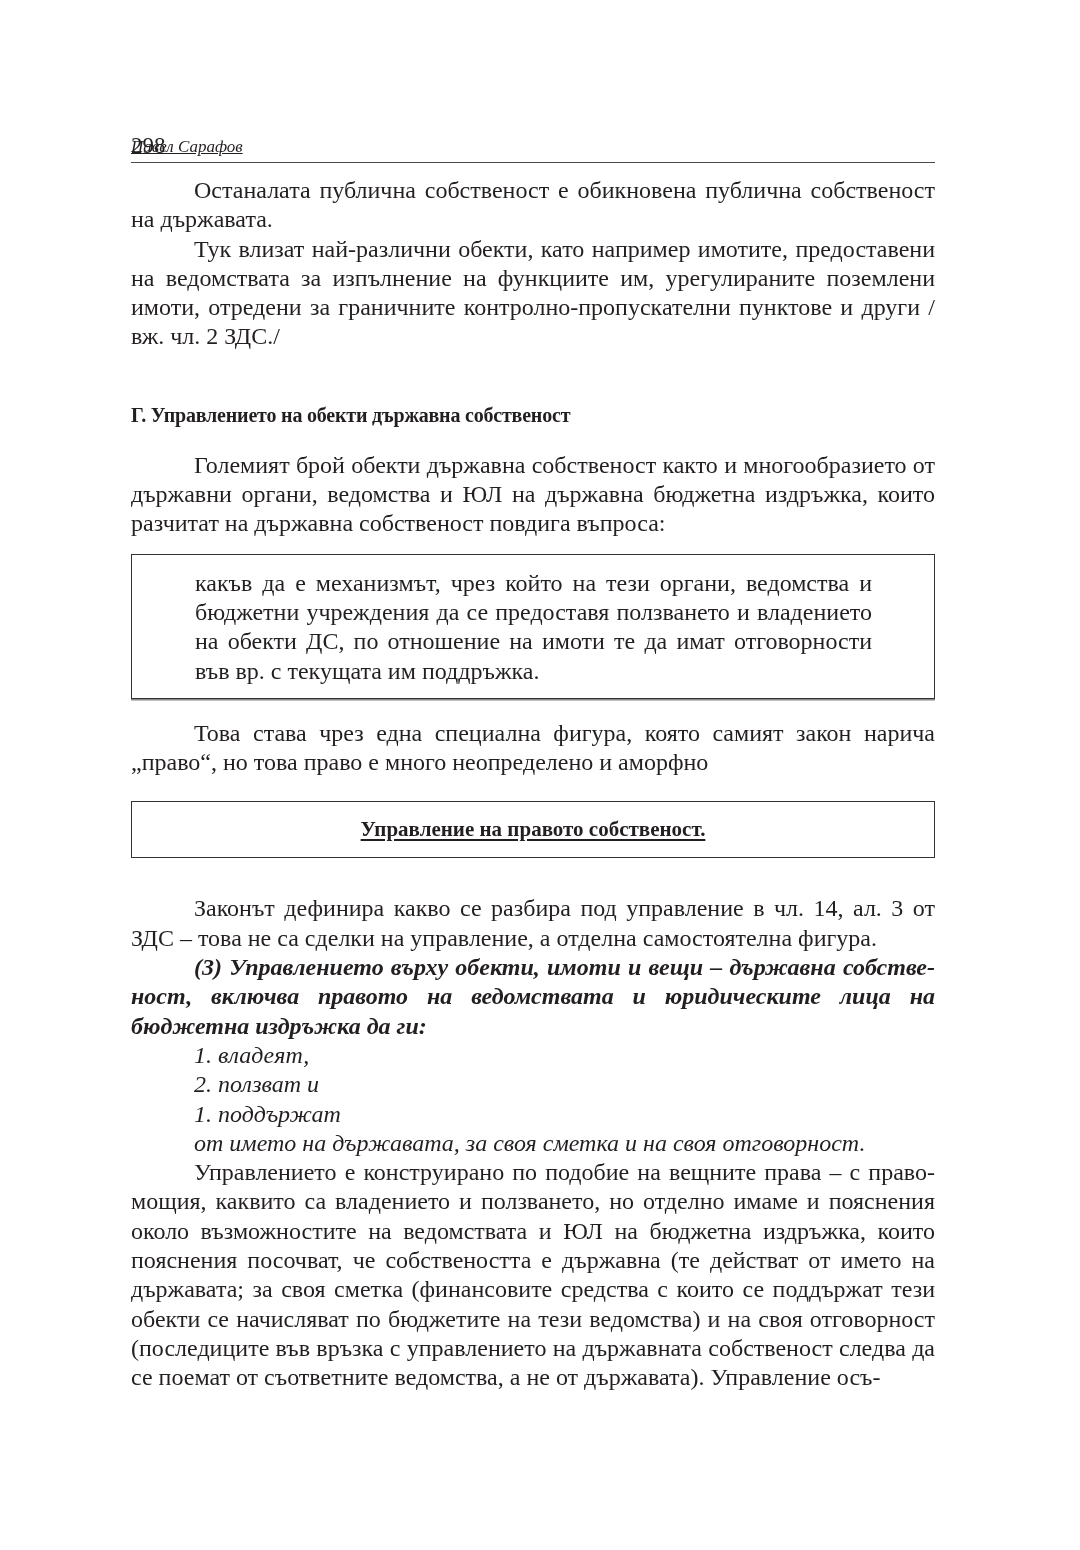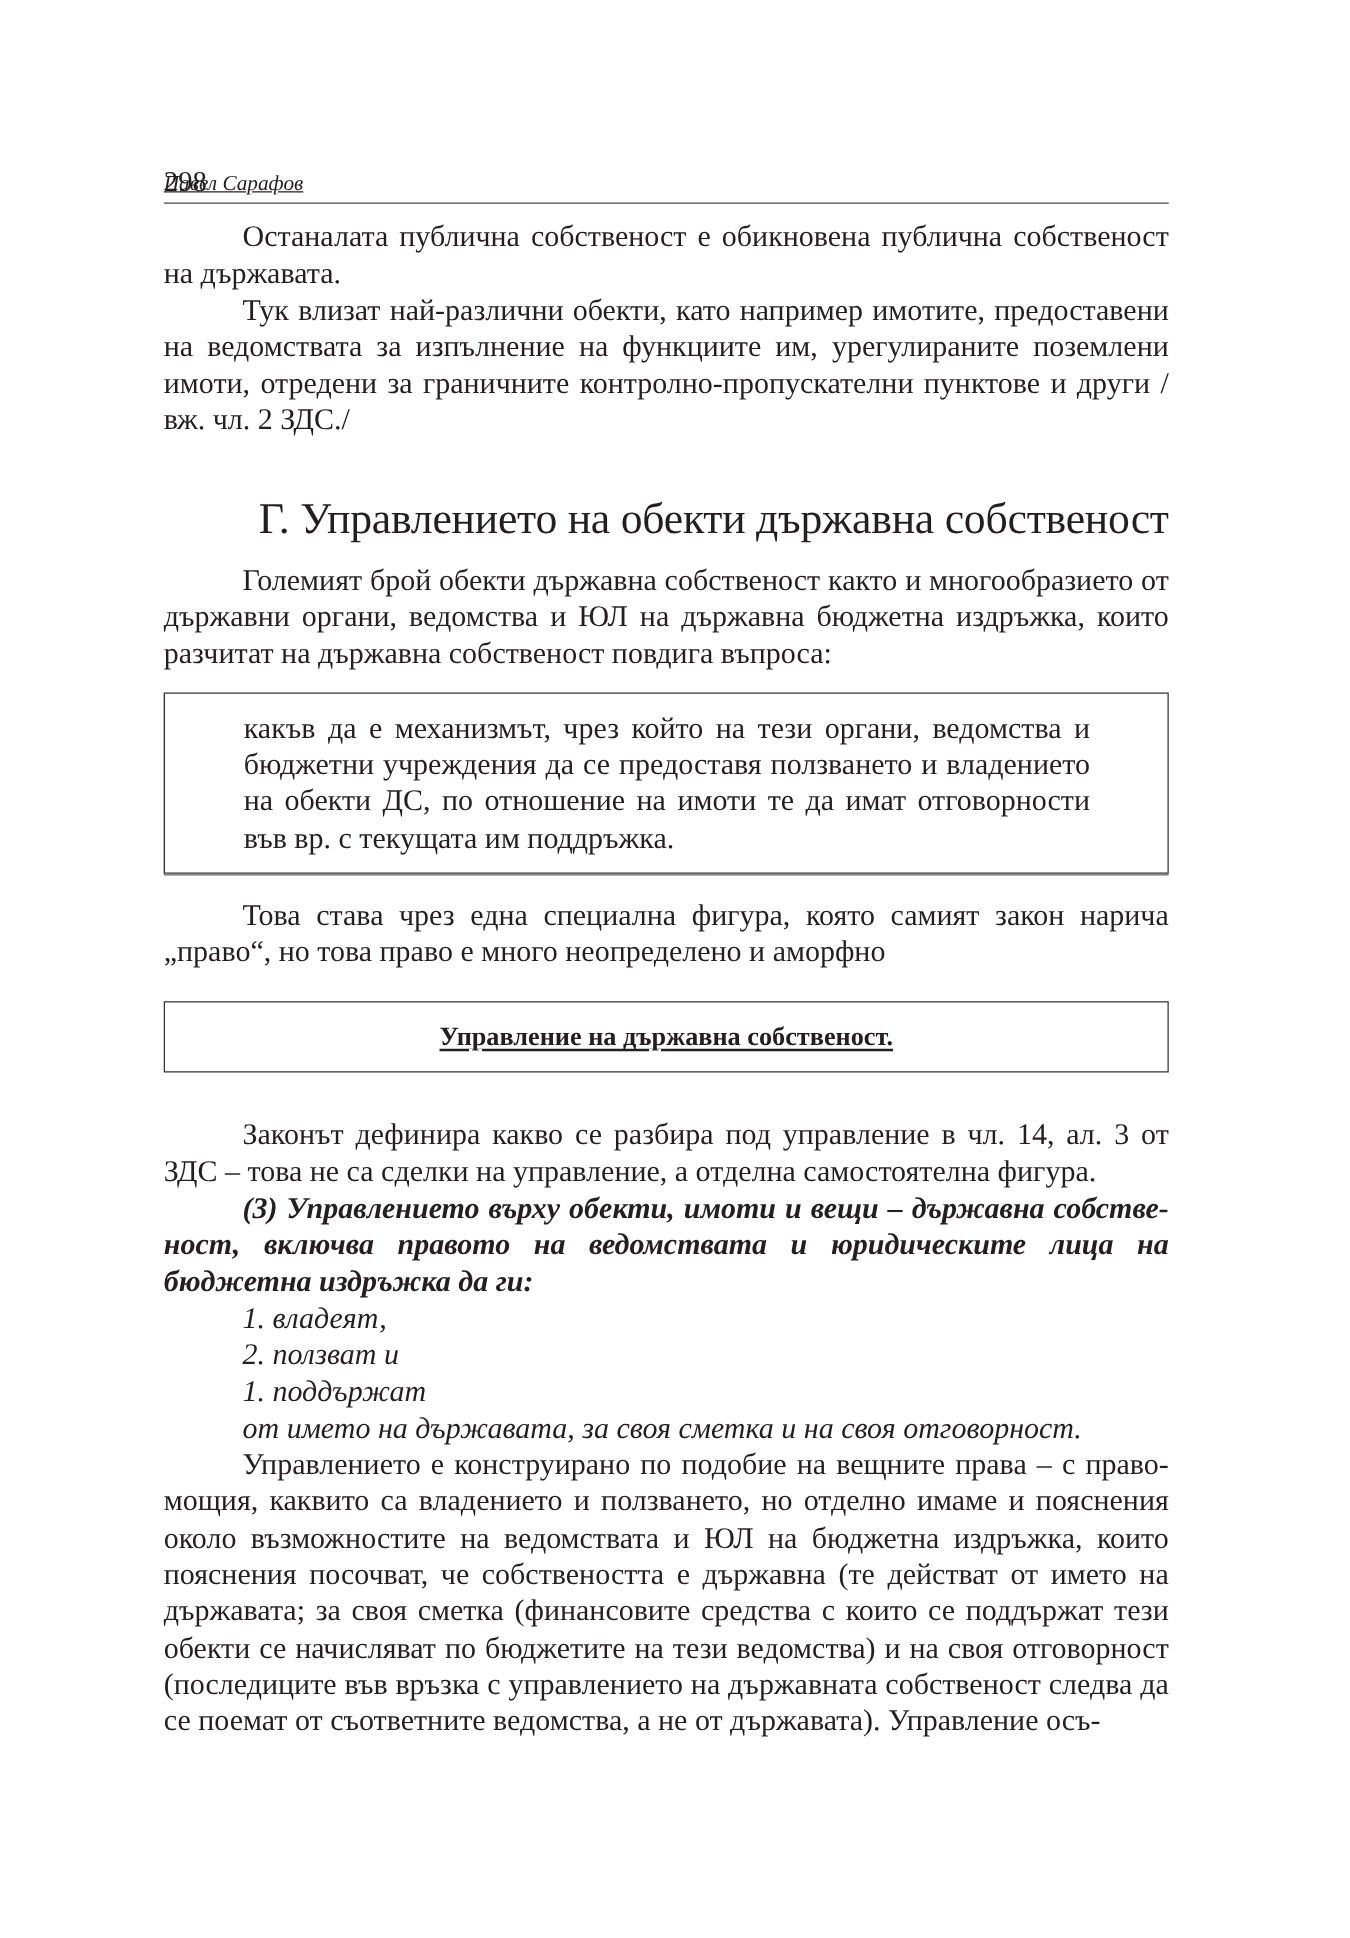--- a/index.html
+++ b/index.html
@@ -50,23 +50,23 @@
       line-height: 29.3px;
       text-align: justify;
       hyphens: manual;
     }
     p.indent { text-indent: 63px; }
     p.italic { font-style: italic; font-weight: bold; }
     p.list-item { padding-left: 63px; font-style: italic; text-align: left; }
     .block-first { margin-top: 13px; }
     .section-heading {
       margin: 45px 0 0 0;
-      text-align: right;
-      font-weight: normal;
-      font-size: 35px;
+      text-align: left;
+      font-weight: bold;
+      font-size: 20px;
       line-height: 36px;
       letter-spacing: -0.2px;
     }
     .after-heading { margin-top: 18px; }
     .question-box {
       margin-top: 15px;
       border: 1.5px solid #333333;
       box-shadow: 0 1.5px 0 #888;
       padding: 14px 62px 12px 63px;
     }
@@ -107,21 +107,21 @@
 
   <p class="indent after-heading">Големият брой обекти държавна собственост както и многообразието от държавни органи, ведомства и ЮЛ на държавна бюджетна издръжка, кои­то разчитат на държавна собственост повдига въпроса:</p>
 
   <div class="question-box">
     <p>какъв да е механизмът, чрез който на тези органи, ведомства и бюджетни учреждения да се предоставя ползването и владението на обекти ДС, по отношение на имоти те да имат отговорности във вр. с текущата им поддръжка.</p>
   </div>
 
   <p class="indent after-box1">Това става чрез една специална фигура, която самият закон нарича „право“, но това право е много неопределено и аморфно</p>
 
   <div class="term-box">
-    <span>Управление на държавна собственост.</span>
+    <span>Управление на правото собственост.</span>
   </div>
 
   <p class="indent after-box2">Законът дефинира какво се разбира под управление в чл. 14, ал. 3 от ЗДС – това не са сделки на управление, а отделна самостоятелна фигура.</p>
   <p class="indent italic">(3) Управлението върху обекти, имоти и вещи – държавна собстве­ност, включва правото на ведомствата и юридическите лица на бюджетна издръжка да ги:</p>
   <p class="list-item">1. владеят,</p>
   <p class="list-item">2. ползват и</p>
   <p class="list-item">1. поддържат</p>
   <p class="list-item">от името на държавата, за своя сметка и на своя отговорност.</p>
 
   <p class="indent">Управлението е конструирано по подобие на вещните права – с право­мощия, каквито са владението и ползването, но отделно имаме и пояснения около възможностите на ведомствата и ЮЛ на бюджетна издръжка, които пояснения посочват, че собствеността е държавна (те действат от името на държавата; за своя сметка (финансовите средства с които се поддържат тези обекти се начисляват по бюджетите на тези ведомства) и на своя отговорност (последиците във връзка с управлението на държавната собственост следва да се поемат от съответните ведомства, а не от държавата). Управление осъ-</p>

